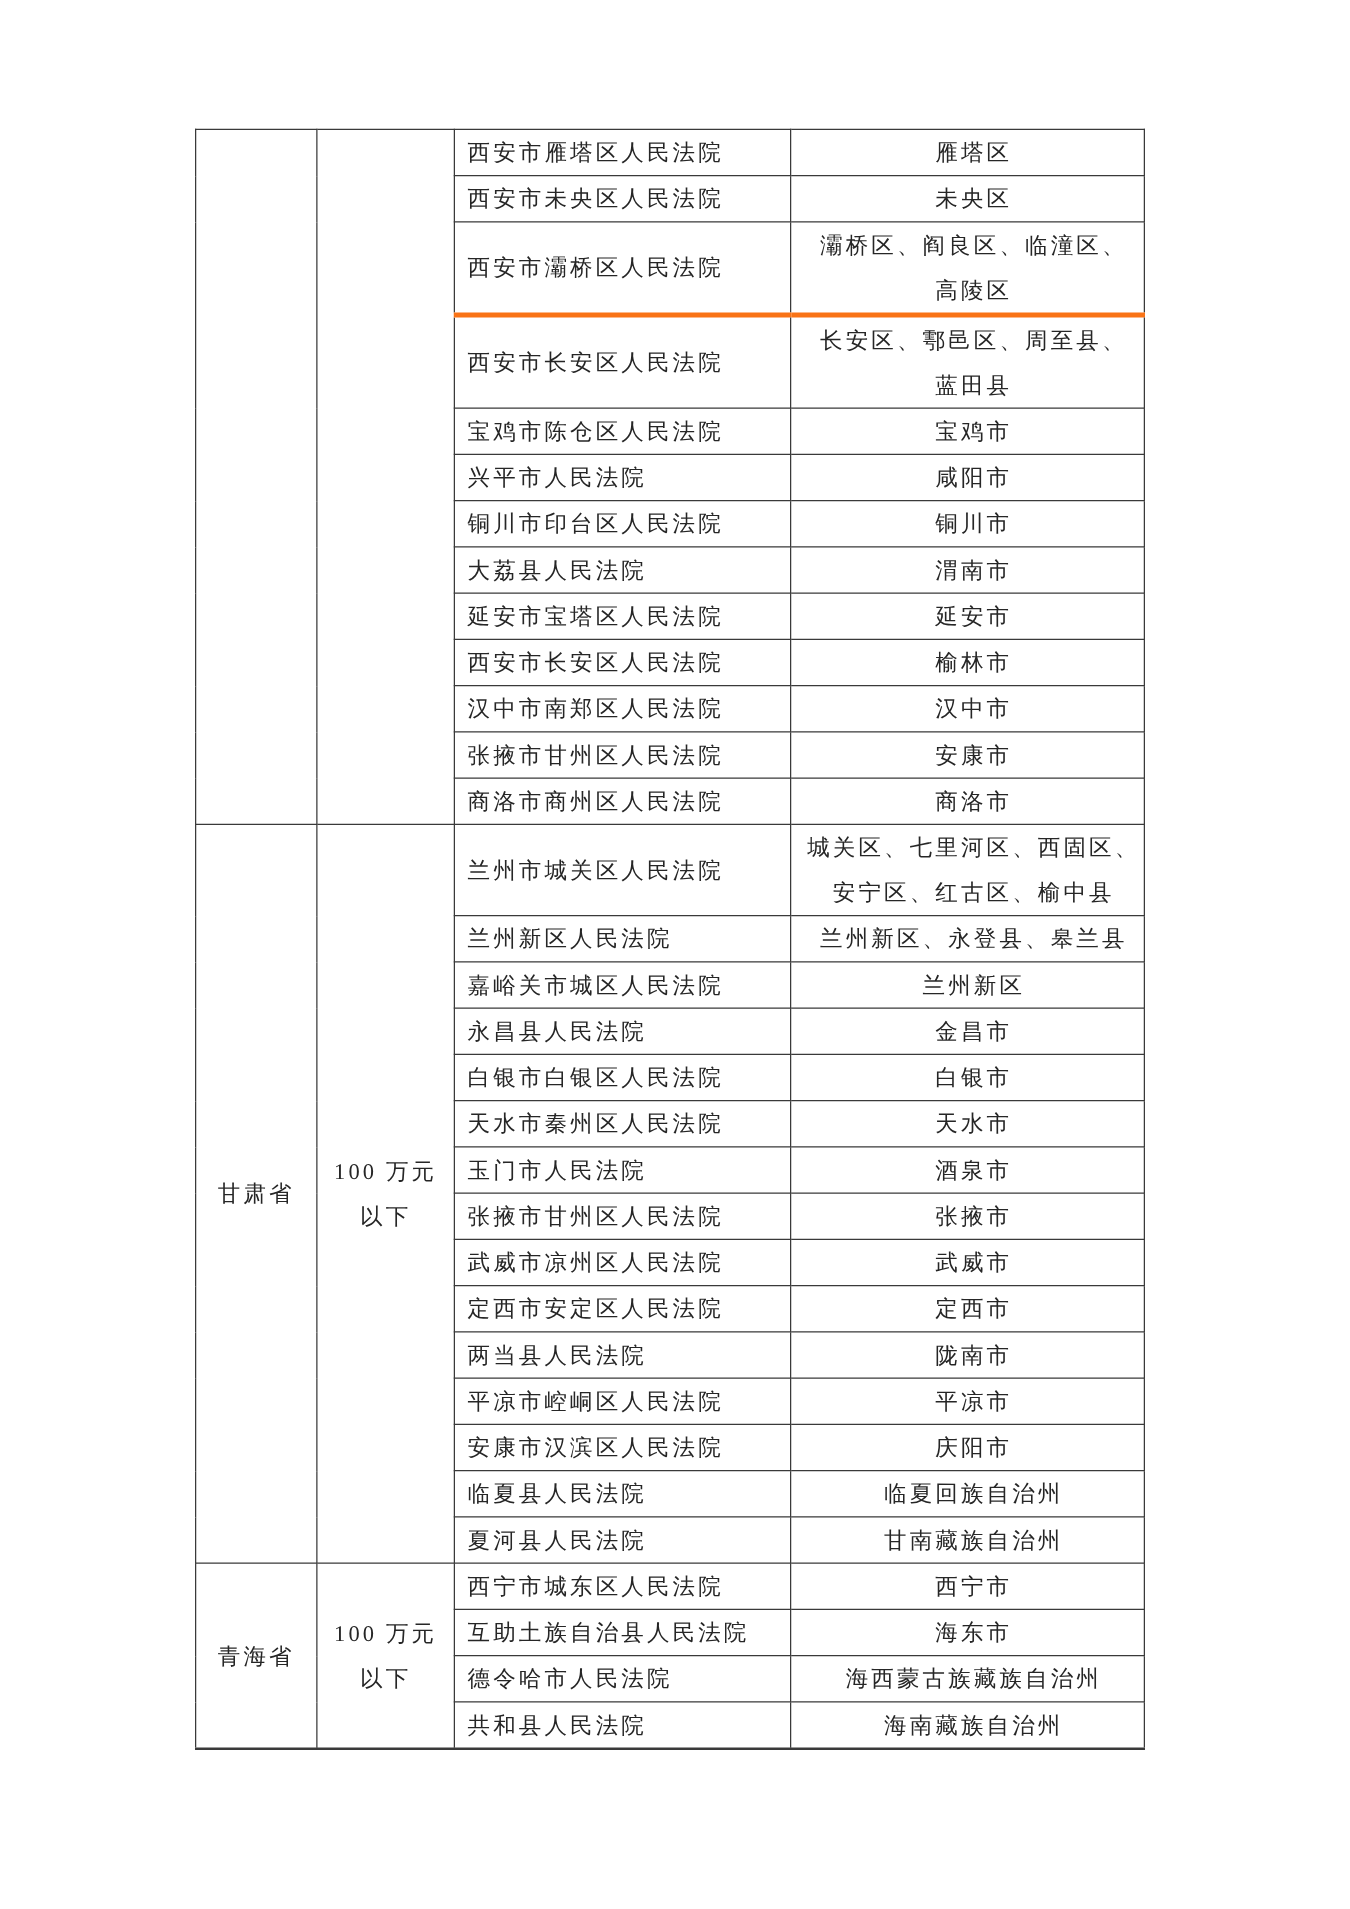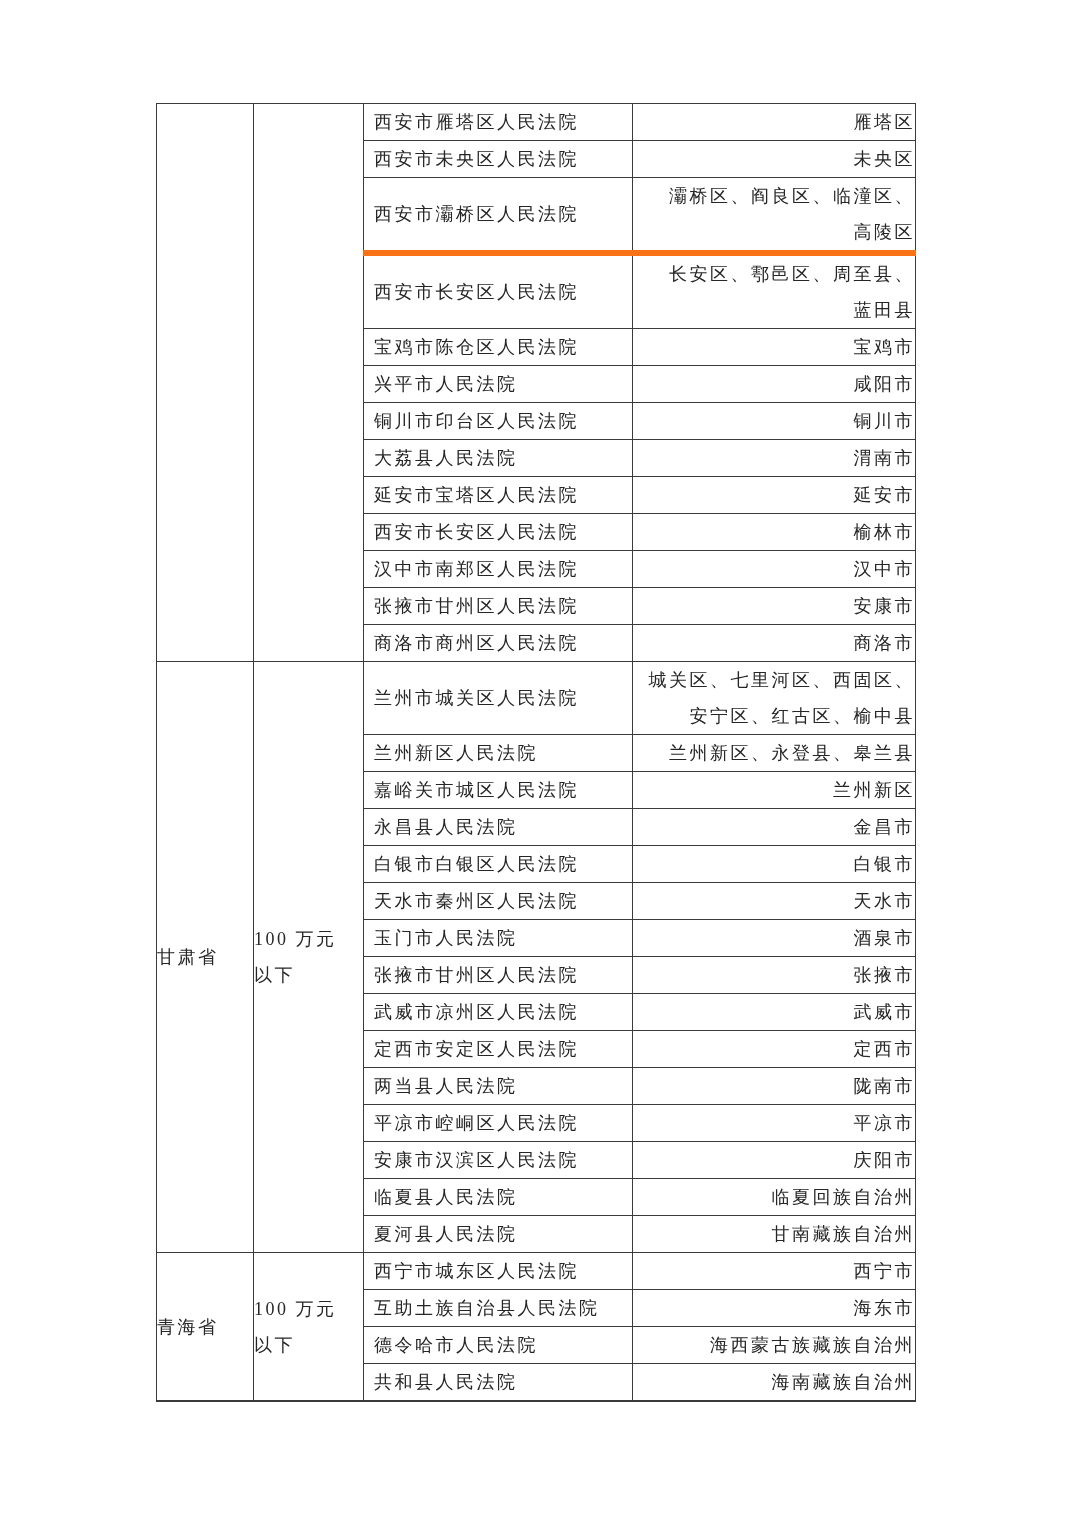--- a/index.html
+++ b/index.html
@@ -27,23 +27,23 @@
   .court-table td {
     border: 1px solid #3a3a3a;
     font-size: 18px;
     letter-spacing: 2.5px;
     line-height: 36px;
     vertical-align: middle;
     white-space: pre;
     overflow: hidden;
   }
   .court-table td.court { padding-left: 10px; text-align: left; }
-  .court-table td.jurisdiction { padding-left: 10px; text-align: right; }
-  .court-table td.province, .court-table td.amount { letter-spacing: 2.5px; }
-  tr.thick-sep td { border-bottom: 6px solid #f97316; }
+  .court-table td.jurisdiction { padding-left: 10px; text-align: center; }
+  .court-table td.province, .court-table td.amount { text-align: center; letter-spacing: 2.5px; }
+  tr.thick-sep td { border-bottom: 4px solid #f97316; }
 </style>
 </head>
 <body>
 
 <div class="page">
   <table class="court-table">
     <colgroup>
       <col style="width:97px">
       <col style="width:110px">
       <col style="width:269px">

